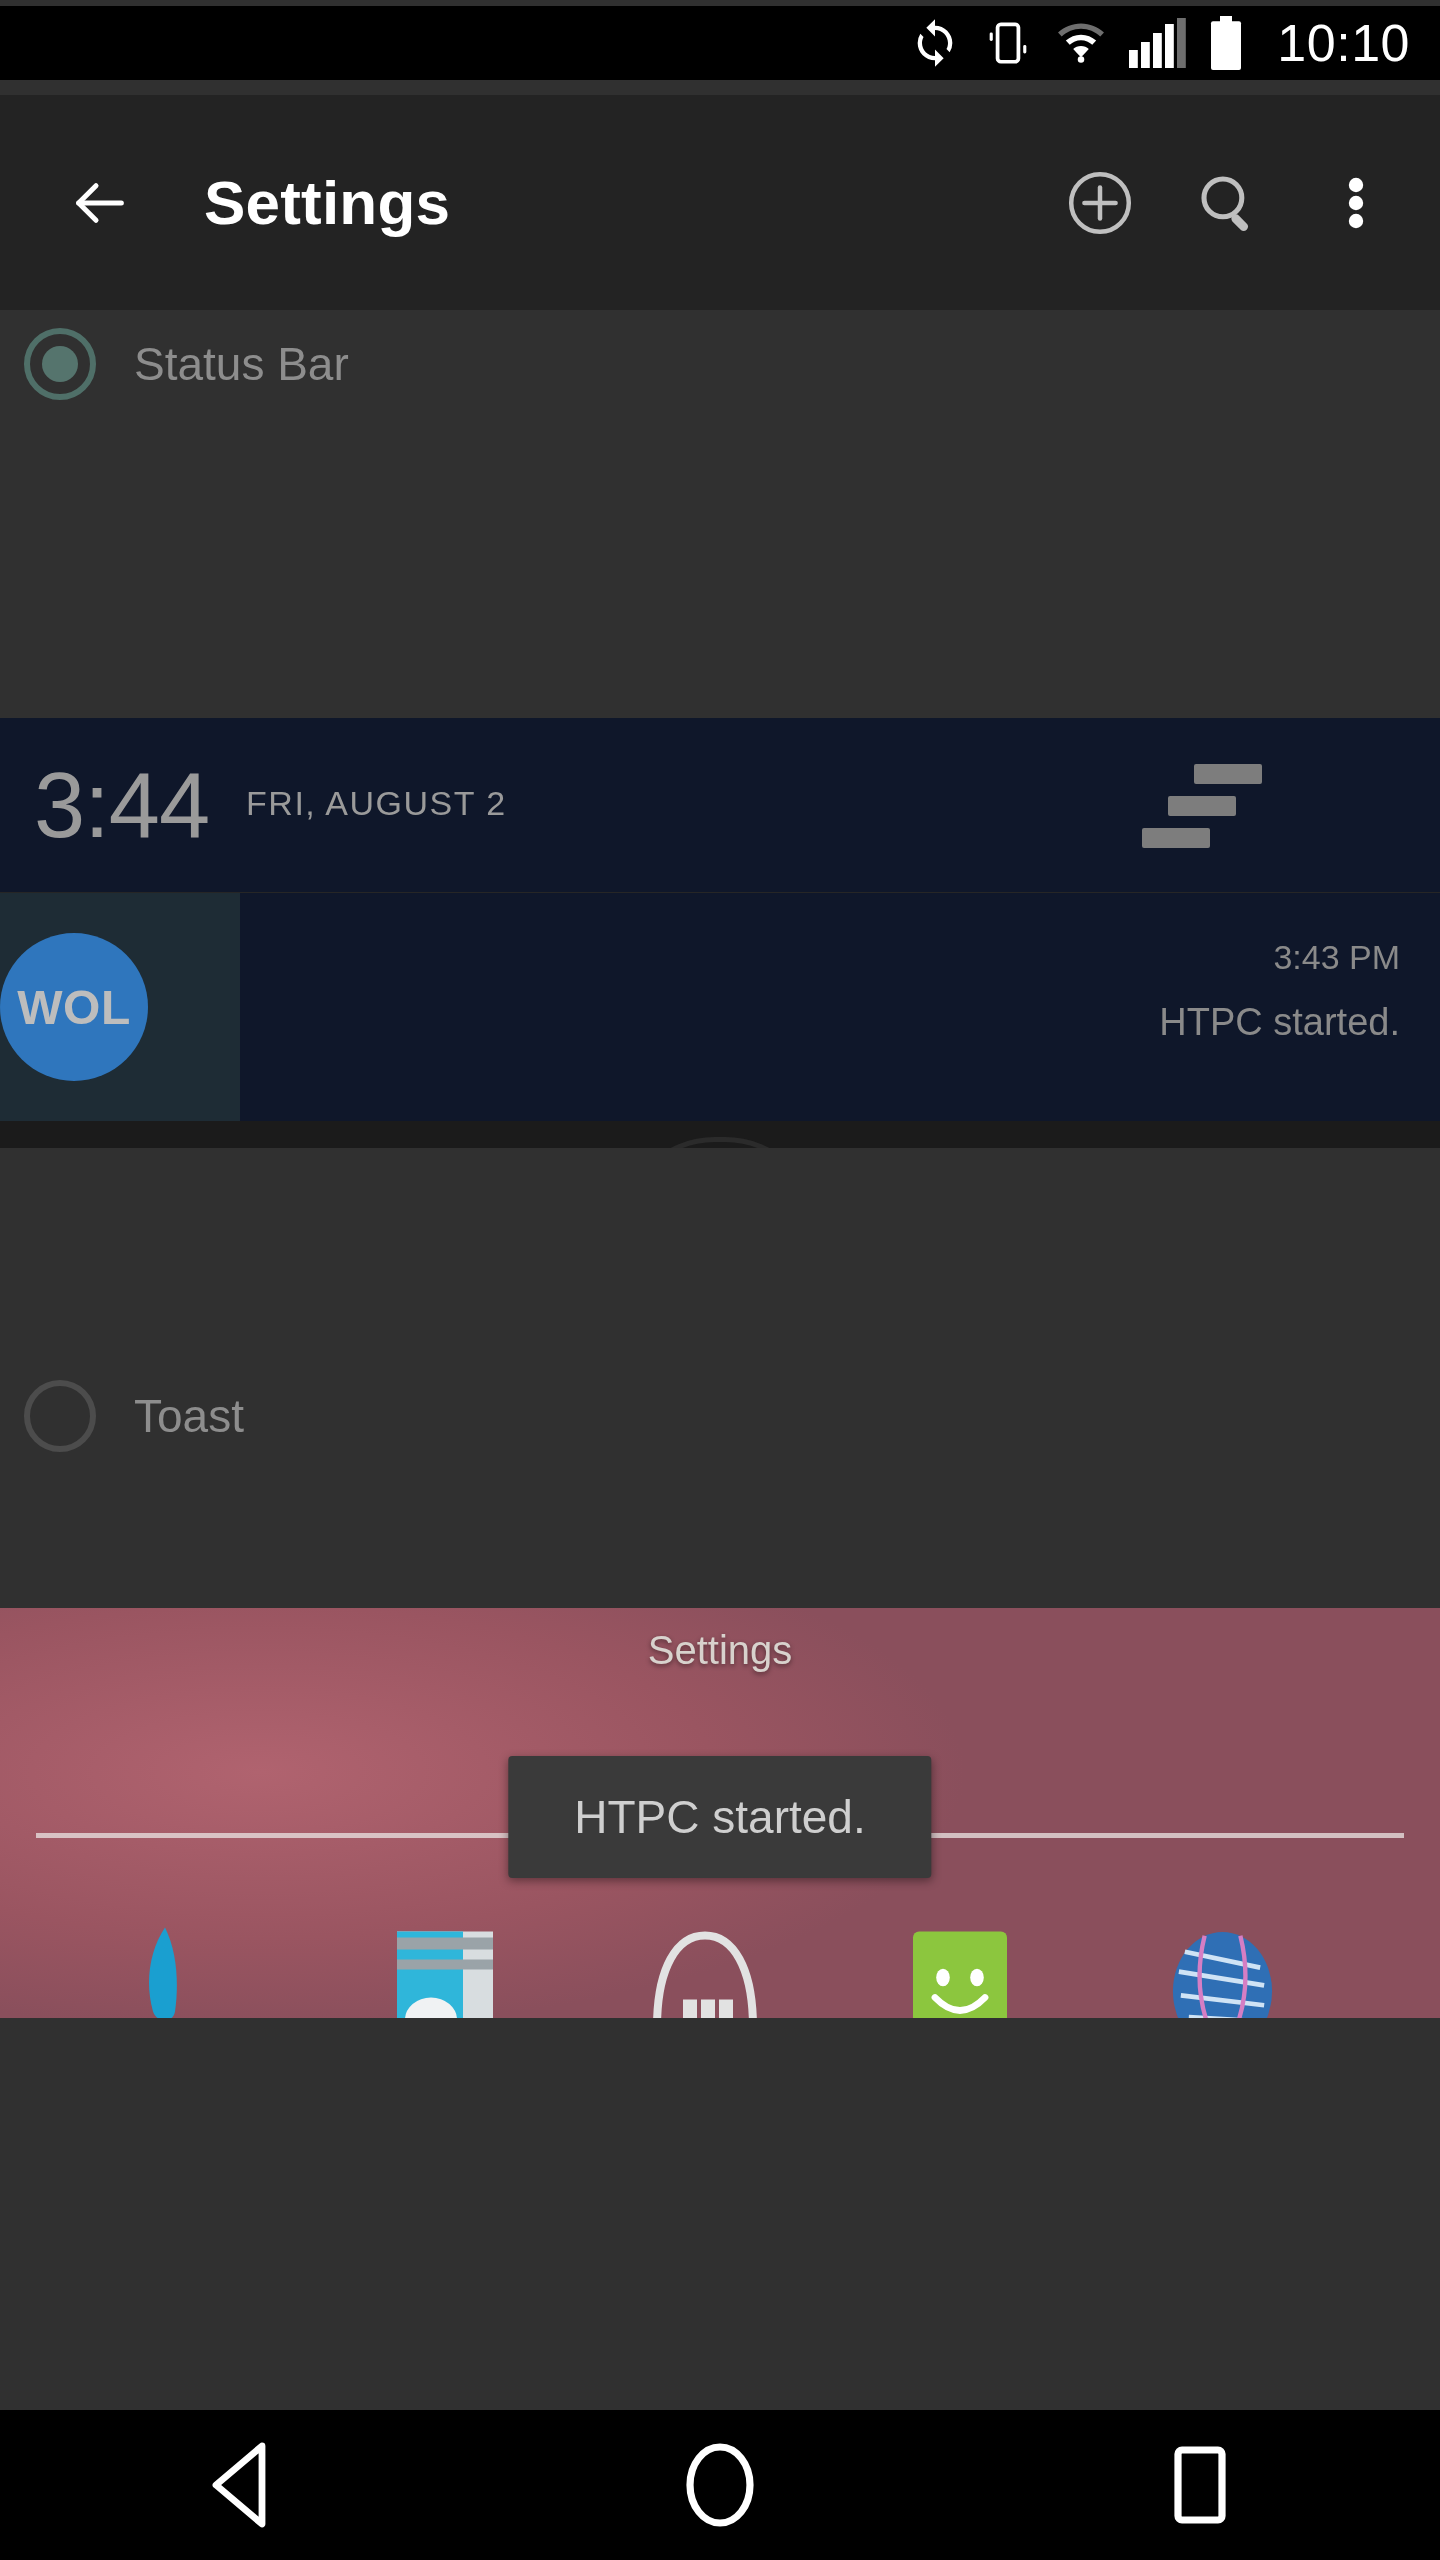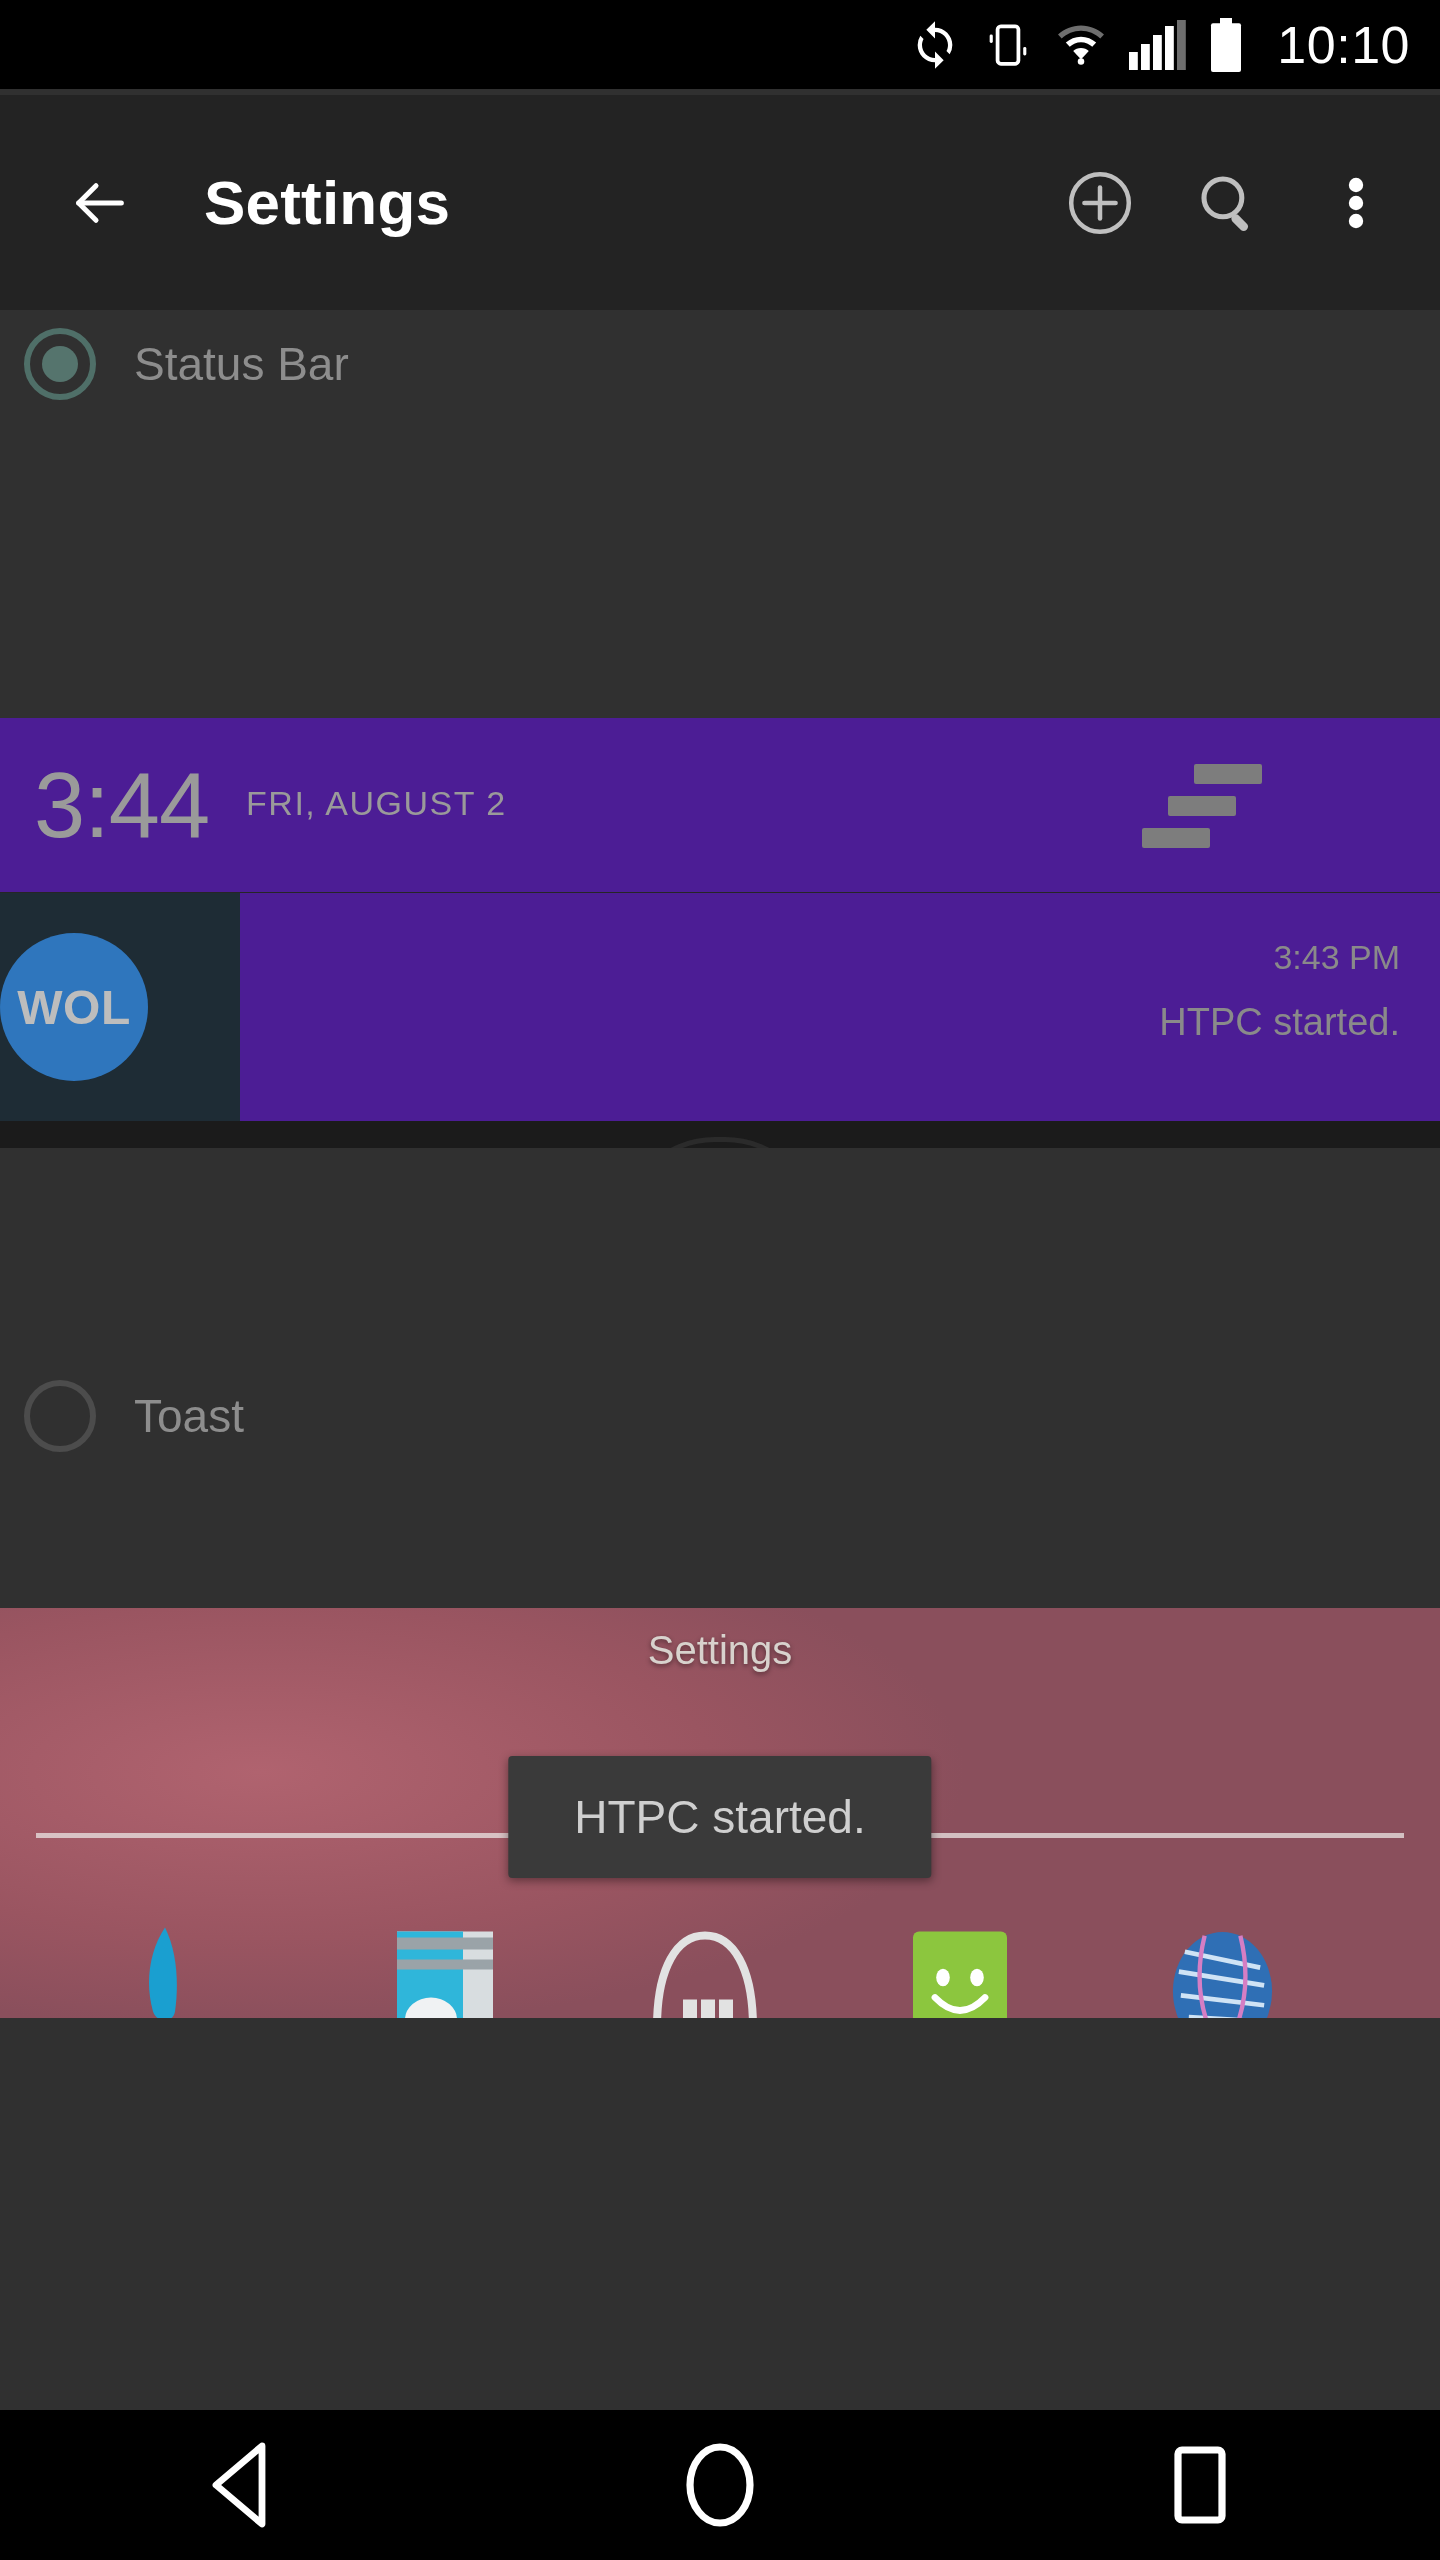--- a/index.html
+++ b/index.html
@@ -6,21 +6,21 @@
   html, body {
     width:1440px; height:2560px;
     background:#303030;
     font-family:"Liberation Sans", sans-serif;
     overflow:hidden;
   }
   .screen { position:relative; width:1440px; height:2560px; background:#303030; }
 
   
   .status-bar {
-    position:absolute; top:0; left:0; width:1440px; height:89px;
+    position:absolute; top:6px; left:0; width:1440px; height:74px;
     background:#000; display:flex; align-items:center; justify-content:flex-end;
     padding-right:30px; gap:22px;
   }
   .sb-icon { display:flex; align-items:center; justify-content:center; }
   .sb-time {
     color:#fff; font-size:52px; font-weight:400; letter-spacing:0.5px;
     margin-left:12px;
   }
 
   
@@ -64,21 +64,21 @@
   .radio-outer {
     width:72px; height:72px; border-radius:50%;
     border:6px solid #4f6f68; display:flex; align-items:center; justify-content:center;
   }
   .radio-outer.off { border-color:#4c4c4c; }
   .radio-inner { width:36px; height:36px; border-radius:50%; background:#55746d; }
   .radio-label { color:#8d8d8d; font-size:46px; margin-left:38px; }
 
   
   .notif-preview {
-    position:absolute; left:0; width:1440px; background:#4c1d95; overflow:hidden;
+    position:absolute; left:0; width:1440px; background:#0f172a; overflow:hidden;
   }
   .notif-clock-row {
     position:relative; height:175px; display:flex; align-items:center;
     border-bottom:1px solid #262626;
   }
   .notif-time {
     color:#9a9a9a; font-size:92px; font-weight:300; margin-left:34px; letter-spacing:-1px;
   }
   .notif-date {
     color:#9a9a9a; font-size:34px; font-weight:400; margin-left:37px;

